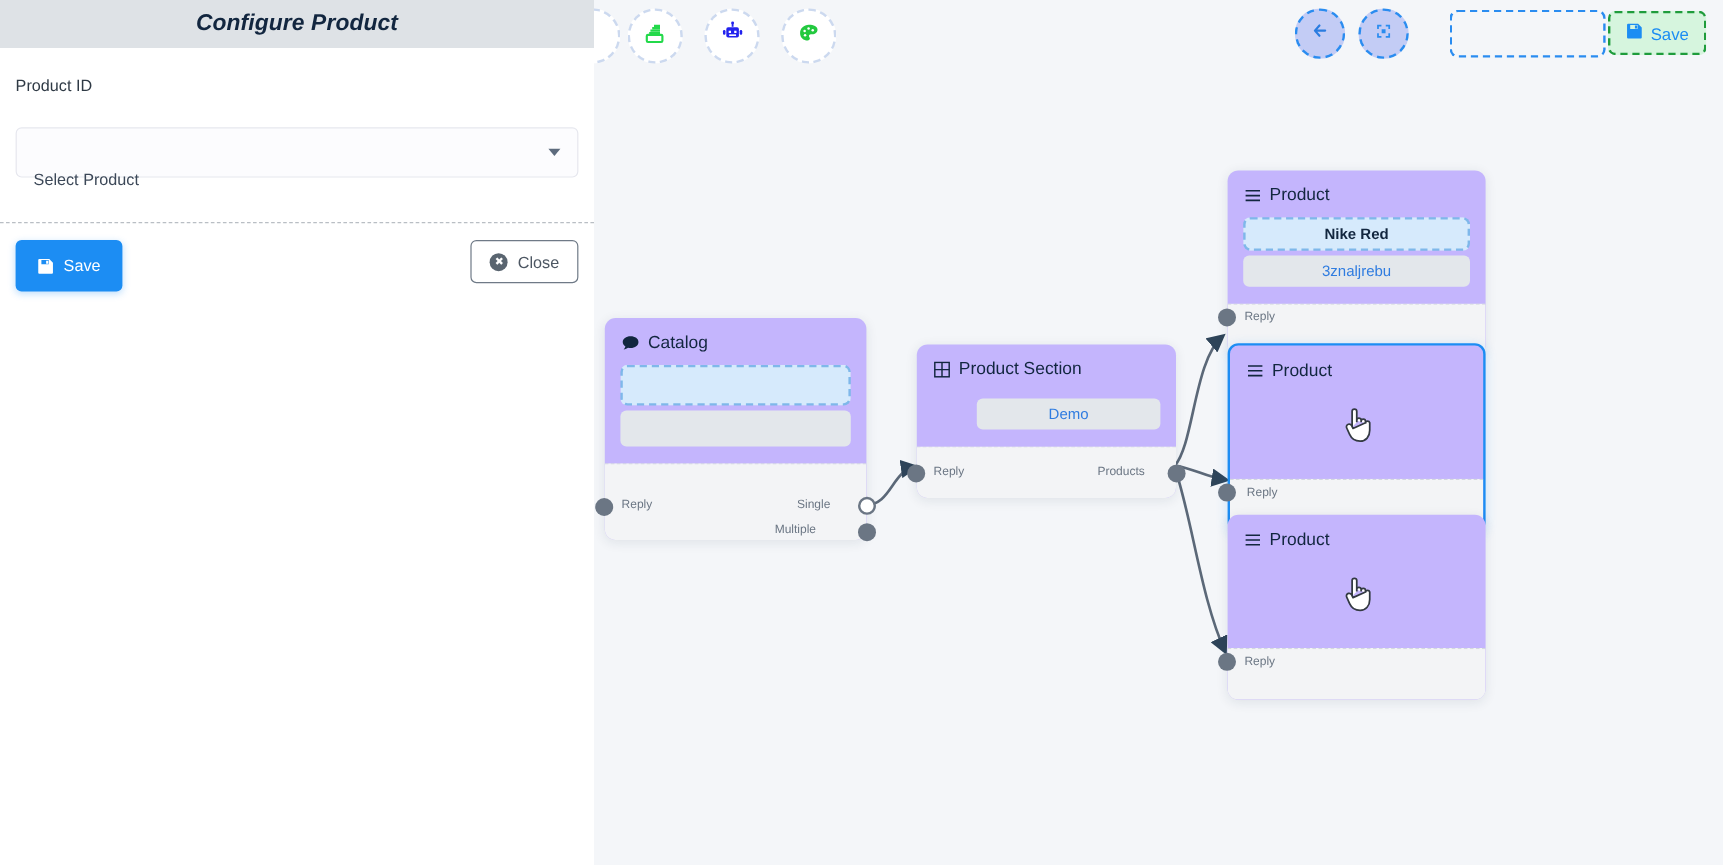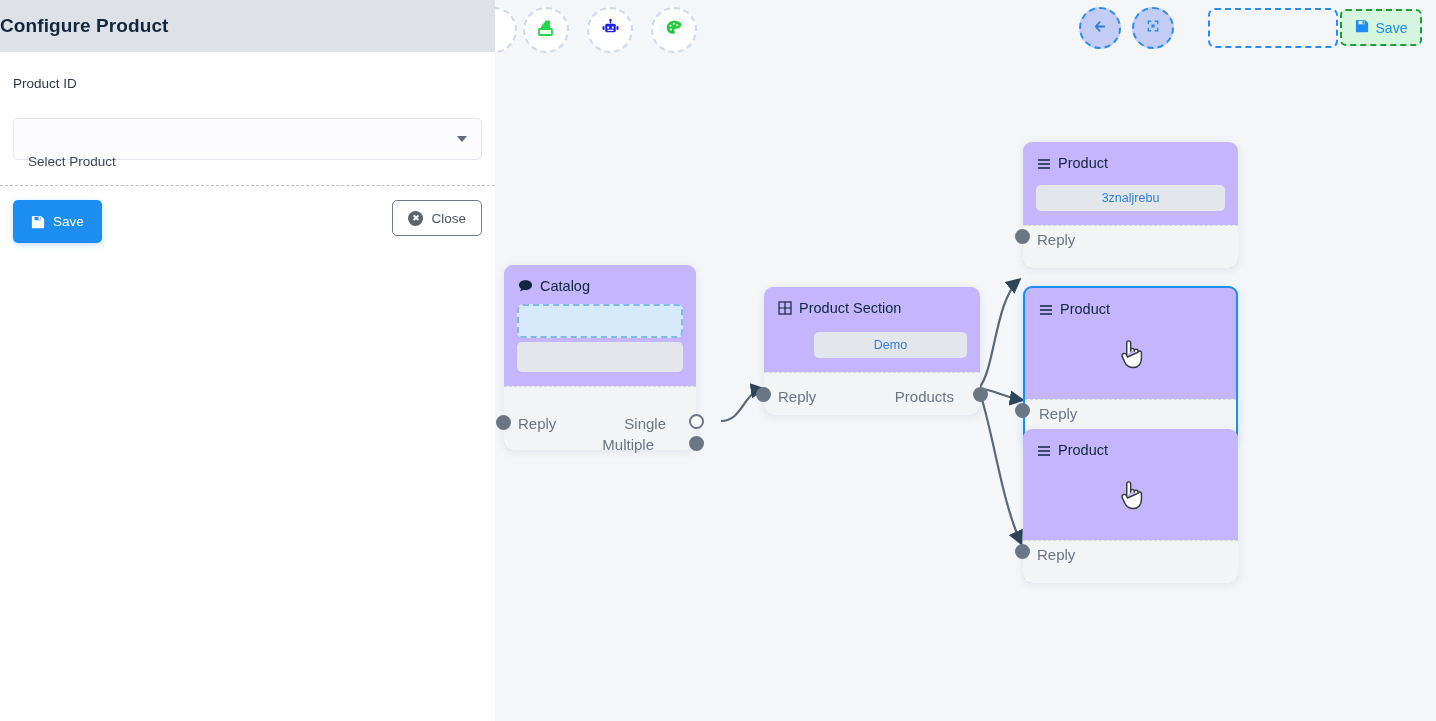--- a/index.html
+++ b/index.html
@@ -13,23 +13,23 @@
 
   
   .sidebar {
     width: 495px; height: 721px;
     background: #ffffff;
     position: relative;
     flex: 0 0 495px;
     z-index: 5;
   }
   .sidebar-header {
-    height: 52px;
+    height: 40px;
     background: #dee2e6;
-    display: flex; align-items: center; 
+    display: flex; align-items: center; justify-content: center; font-style: italic;
   }
   .sidebar-title {
     font-size: 19px; font-weight: bold; color: #12263f;
     letter-spacing: .1px;
   }
   .sidebar-body { padding: 24px 13px 0 13px; }
   .field-label {
     font-size: 13.5px; color: #2f3a45; margin-bottom: 27px; display: block;
   }
   .select-box {
@@ -142,21 +142,21 @@
   .node-footer {
     border-top: 1px dashed #d3d8de;
     background: #f3f4f6;
     border-radius: 0 0 9px 9px;
     height: 43px;
     position: relative;
     display: flex; align-items: center;
   }
   .node-footer.tall { height: 64px; display: block; }
   .port-label {
-    font-size: 15px; color: #6b7684;
+    font-size: 10px; color: #6b7684;
     position: absolute;
   }
   .chip-dashed {
     border: 2px dashed #7fb8ea;
     background: #d6eafc;
     border-radius: 6px;
     height: 28px;
     display: flex; align-items: center; justify-content: center;
     font-size: 12.5px; font-weight: bold; color: #12263f;
     cursor: pointer;
@@ -306,21 +306,21 @@
 
     <div class="tool-save-green" style="left:845px; top:9px; width:82px; height:37px;">
       <span>
         <svg viewBox="0 0 16 16" width="14" height="14" fill="#1c8df3">
           <path d="M2 1h9.5L15 4.5V14a1 1 0 0 1-1 1H2a1 1 0 0 1-1-1V2a1 1 0 0 1 1-1zm2 1v4h7V2H4zm4.5.6h2v2.8h-2V2.6zM4 9h8v5H4V9z"></path>
         </svg>
       </span>
       <span>Save</span>
     </div>
 
-    <div class="node" style="left:9px; top:265px; width:192px;">
+    <div class="node" style="left:9px; top:265px; width:218px;">
       <div class="node-head">
         <span class="icon-chat">
           <svg viewBox="0 0 16 14" width="15" height="14" fill="#12263f">
             <path d="M8 .8C4 .8 1 3 1 5.9c0 1.6.9 3 2.4 4-.2.9-.8 1.8-1.6 2.6 1.6-.2 3-.8 3.9-1.5.7.2 1.5.3 2.3.3 4 0 7-2.3 7-5.4S12 .8 8 .8z"></path>
           </svg>
         </span>
         <span>Catalog</span>
       </div>
       <div class="node-body">
         <div class="chip-dashed chip-blank">
@@ -366,20 +366,23 @@
     <div class="node" style="left:528px; top:142px; width:215px;">
       <div class="node-head">
         <span class="icon-hamburger">
           <svg viewBox="0 0 14 12" width="14" height="12" stroke="#12263f" stroke-width="1.3">
             <path d="M1 2h12M1 6h12M1 10h12"></path>
           </svg>
         </span>
         <span>Product</span>
       </div>
       <div class="node-body">
+        <div class="chip-dashed" style="height:28px;">
+          <span>Nike Red</span>
+        </div>
         <div class="chip-gray">
           <span>3znaljrebu</span>
         </div>
       </div>
       <div class="node-footer">
         <span class="port-label" style="left:14px; top:5px;">Reply</span>
         <span class="port-dot" style="left:-8px; top:3px;"></span>
       </div>
     </div>
 

